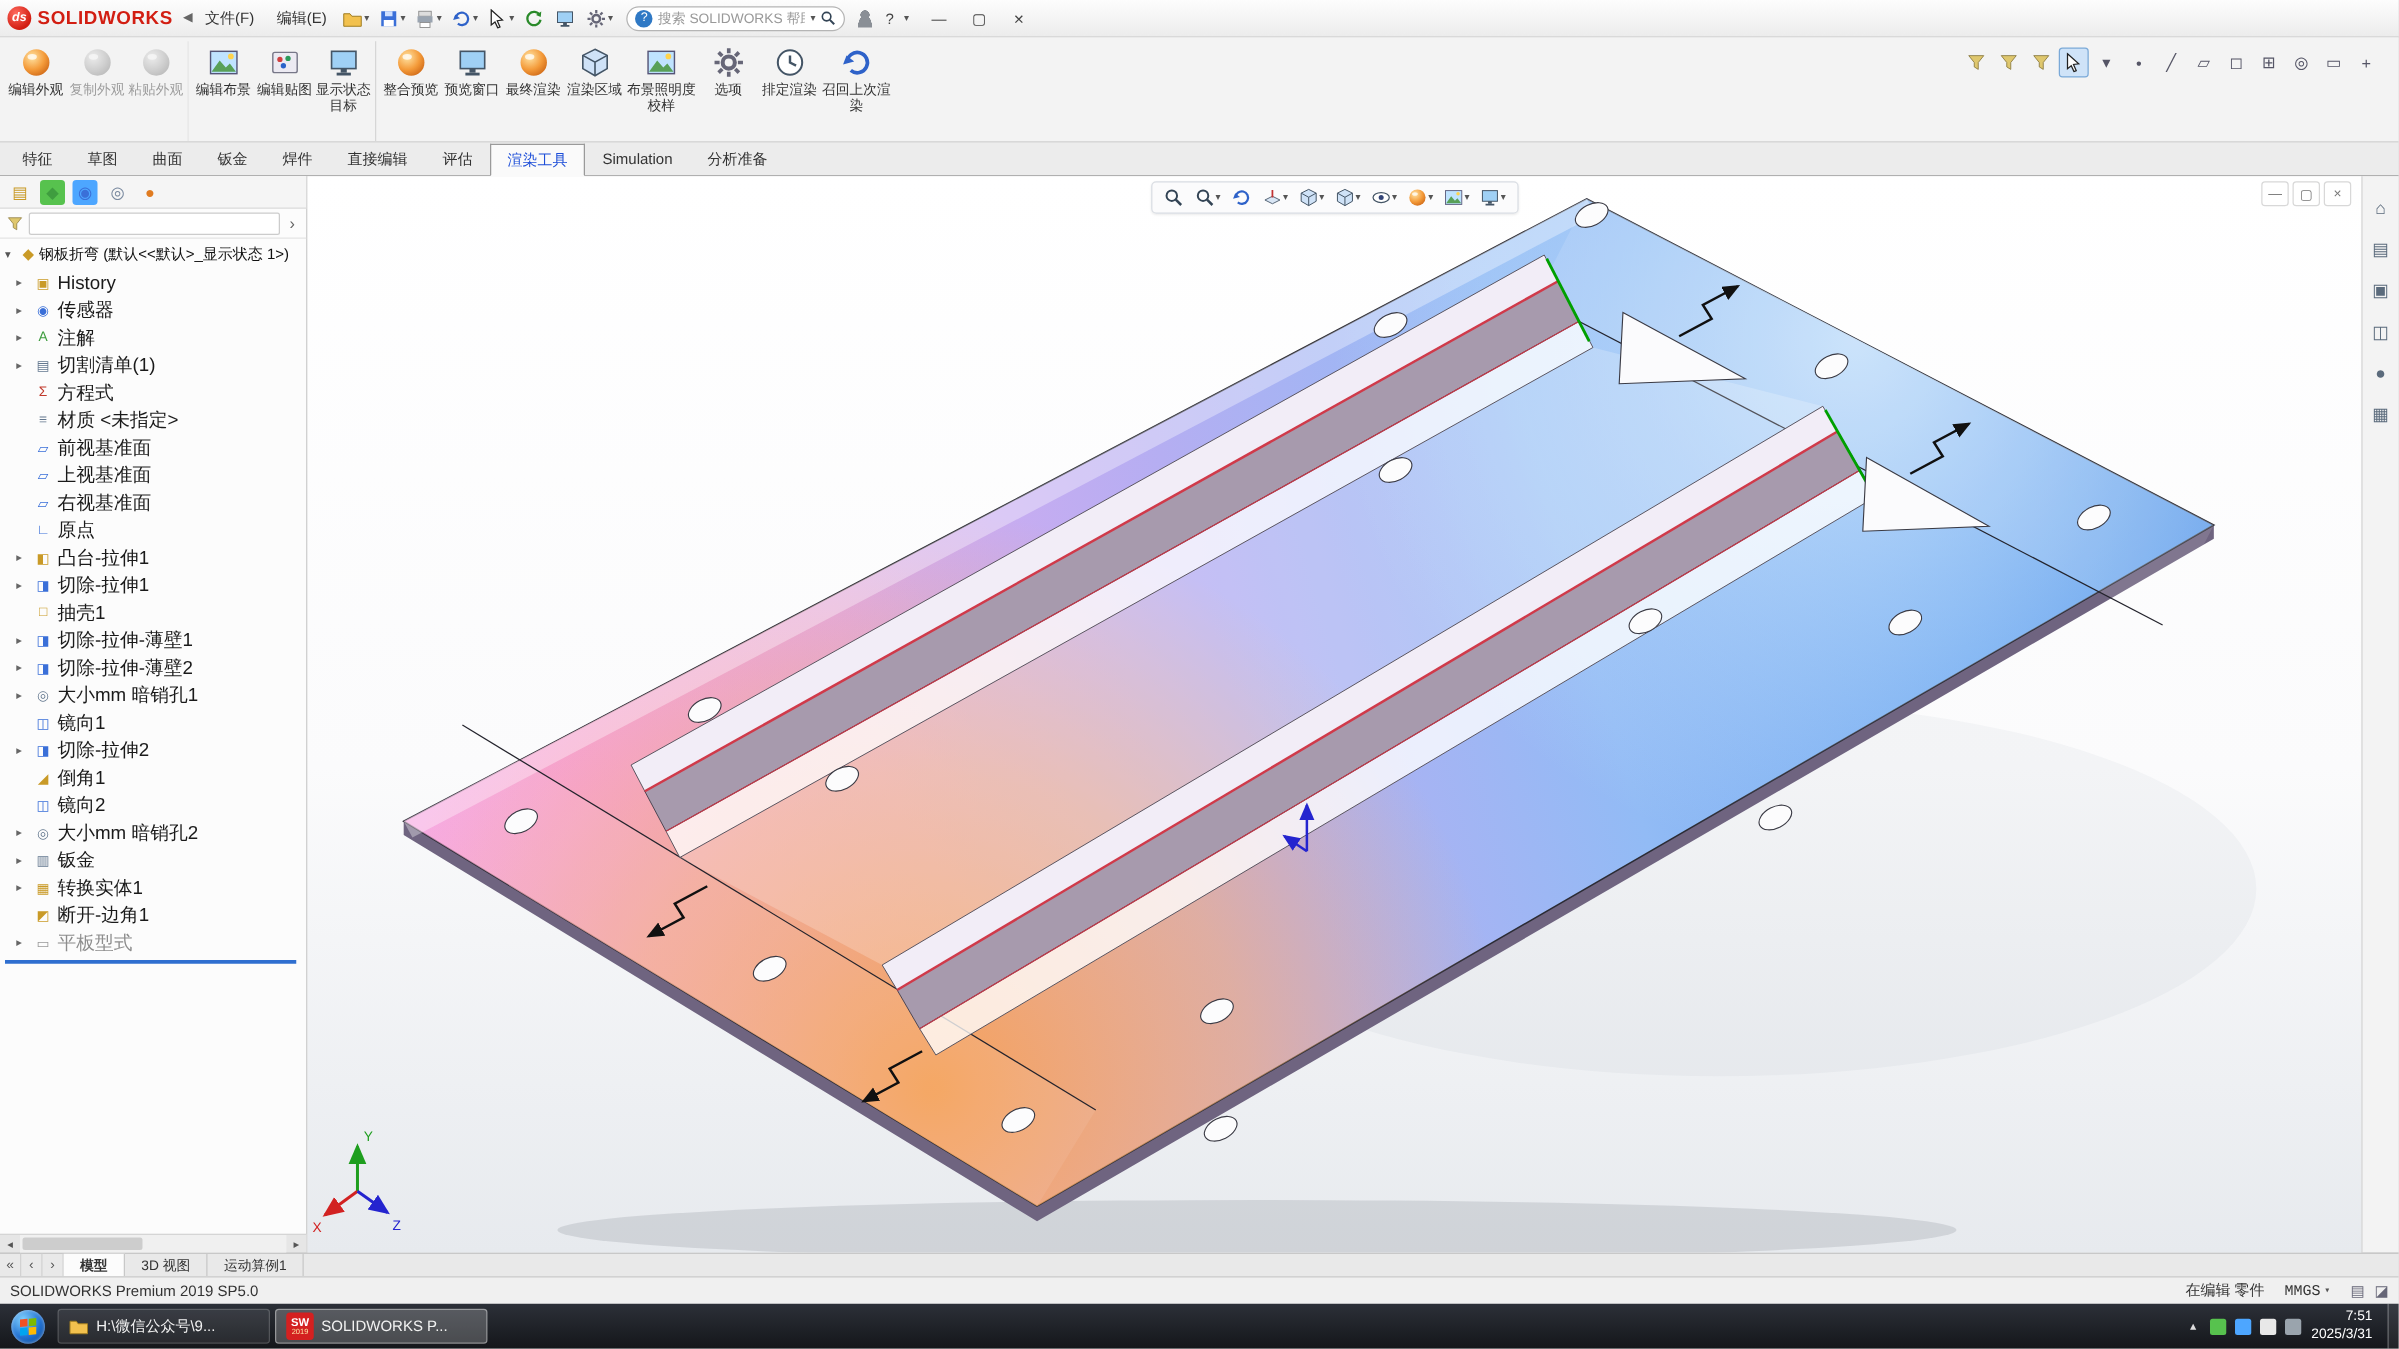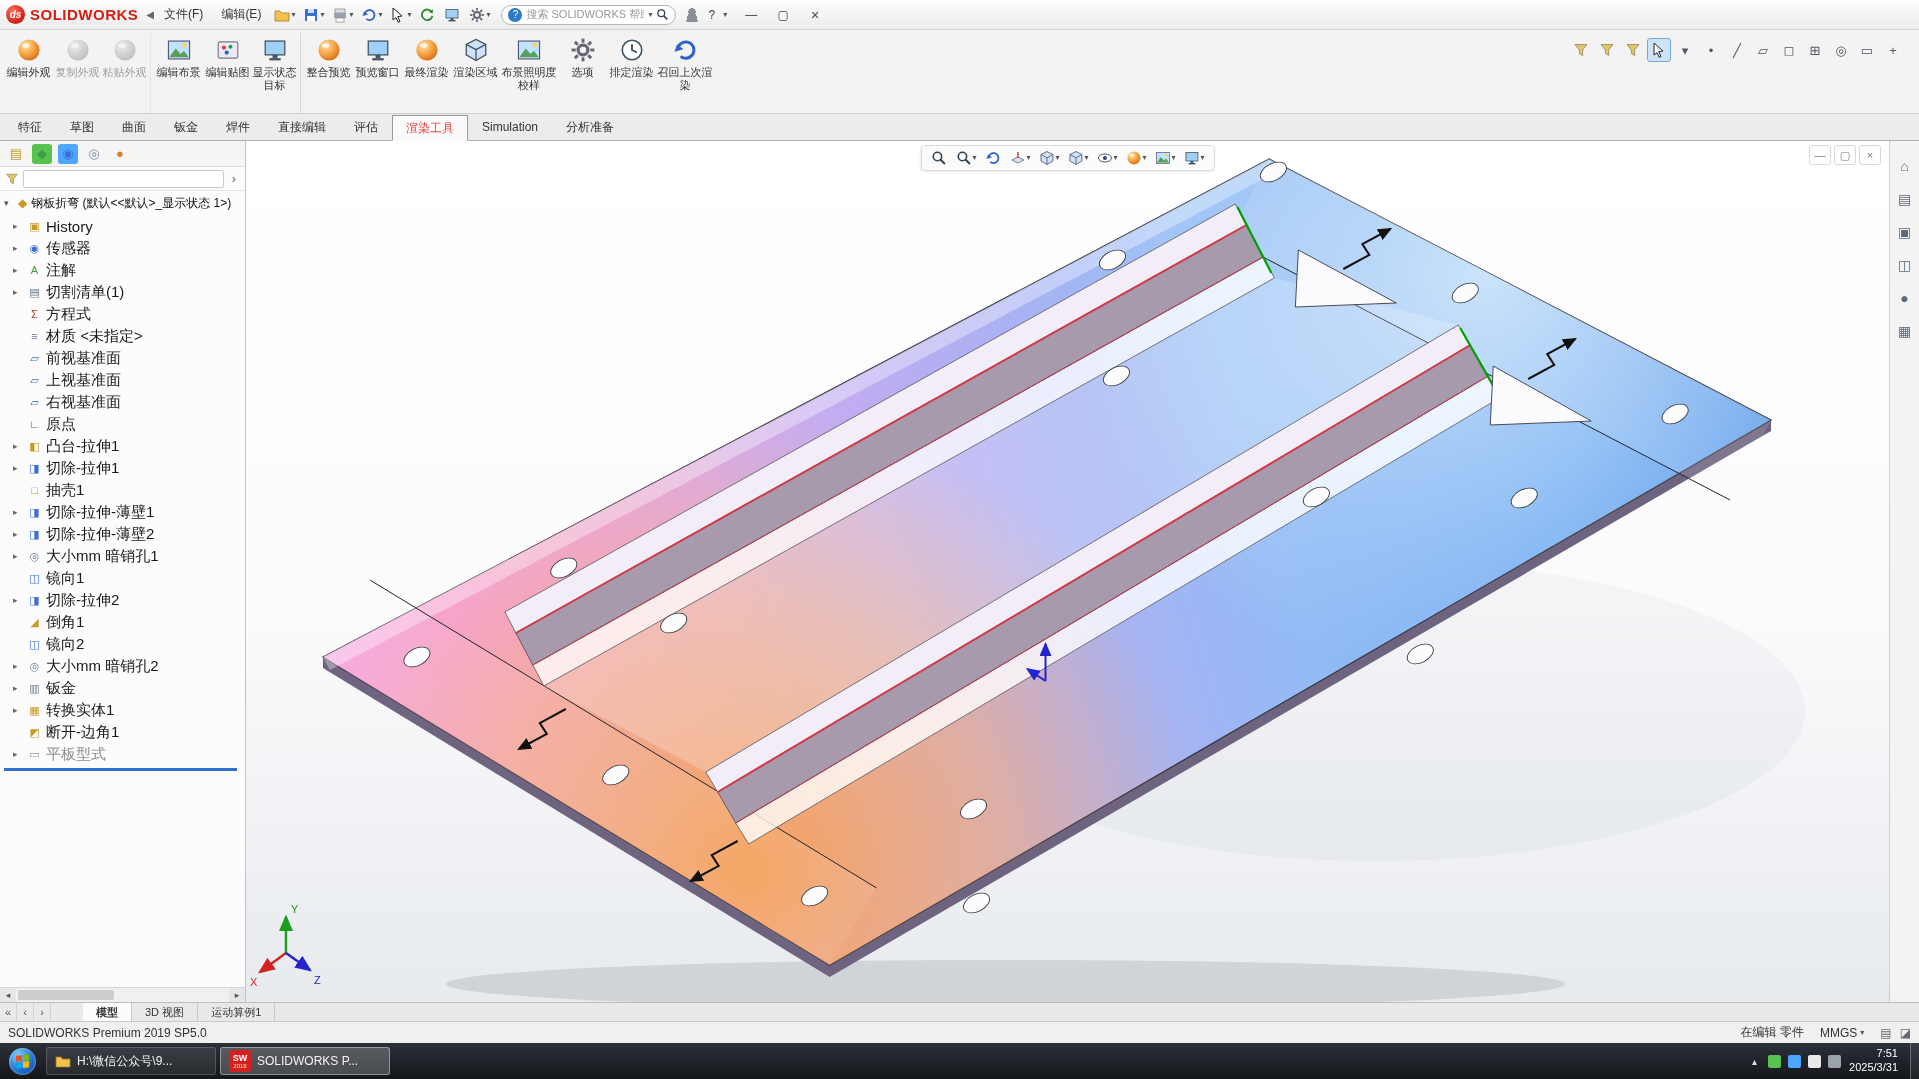--- a/index.html
+++ b/index.html
@@ -50,21 +50,21 @@
     background:#f3f3f3; padding:2px; }
   .sel-btn { width:24px; height:24px; display:flex; align-items:center; justify-content:center;
     border-radius:3px; color:#556; font-size:13px; }
   .sel-btn.active { background:#cfe3f8; border:1px solid #7aa9d8; }
 
   
   .cmd-tab-row { height:27px; background:#ececec; border-bottom:1px solid #b0b0b0;
     display:flex; align-items:flex-end; padding-left:4px; }
   .cmd-tab { padding:0 13px; line-height:24px; color:#333; border:1px solid transparent; }
   .cmd-tab.active { background:#fafafa; border-color:#9a9a9a; border-bottom-color:#fafafa;
-    margin-bottom:-1px; color:#ef4444;text-align:center; }
+    margin-bottom:-1px; color:#1d4ed8;text-align:center; }
 
   
   .main { flex:1; display:flex; min-height:0; }
 
   
   .feature-panel { width:246px; background:#fcfcfc; border-right:1px solid #c2c2c2;
     display:flex; flex-direction:column; }
   .panel-tabs { height:26px; display:flex; align-items:center; gap:6px; padding:0 6px;
     border-bottom:1px solid #dcdcdc; background:#f5f5f5; }
   .ptab { width:20px; height:20px; display:flex; align-items:center; justify-content:center; font-size:13px; border-radius:3px; }
@@ -107,28 +107,28 @@
   
   .task-pane { width:30px; background:#f3f3f3; border-left:1px solid #cfcfcf; display:flex;
     flex-direction:column; align-items:center; padding-top:14px; gap:11px; }
   .tp-btn { width:22px; height:22px; display:flex; align-items:center; justify-content:center;
     color:#5b6b7c; font-size:14px; border-radius:3px; }
 
   
   .model-tab-row { height:19px; background:#e9e9e9; border-top:1px solid #bdbdbd; display:flex; align-items:stretch; font-size:11px; }
   .mt-nav { width:17px; display:flex; align-items:center; justify-content:center; color:#555; border-right:1px solid #d2d2d2; }
   .model-tab { padding:0 13px; display:flex; align-items:center; border-right:1px solid #c8c8c8; color:#333; }
-  .model-tab.active { background:#fcfcfc; font-weight:bold;margin-left:32px; }
+  .model-tab.active { background:#fcfcfc; font-weight:bold; }
 
   
   .status-bar { height:22px; background:#f0f0f0; border-top:1px solid #c9c9c9; display:flex;
     align-items:center; padding:0 8px; gap:16px; color:#333; }
   .sb-left { white-space:nowrap; }
   .sb-spacer { flex:1; }
-  .sb-units { display:flex; align-items:center; gap:3px; }
+  .sb-units { display:flex; align-items:center; gap:3px;font-family:Liberation Mono, monospace; }
   .sb-icons { display:flex; gap:8px; }
   .sb-ic { color:#667; font-size:12px; }
 
   
   .taskbar { height:36px; background:linear-gradient(#2c3038,#14161a); display:flex; align-items:center; color:#eee; }
   .start-btn { width:44px; height:100%; display:flex; align-items:center; justify-content:center; }
   .orb { width:27px; height:27px; border-radius:50%;
     background:radial-gradient(circle at 35% 28%, #7fd0ff, #1f6fd0 55%, #0a3f7f);
     display:flex; align-items:center; justify-content:center; box-shadow:inset 0 0 3px rgba(255,255,255,.6); }
   .win-flag { width:13px; height:13px; display:grid; grid-template:1fr 1fr / 1fr 1fr; gap:1px; transform:skewY(-6deg); }

